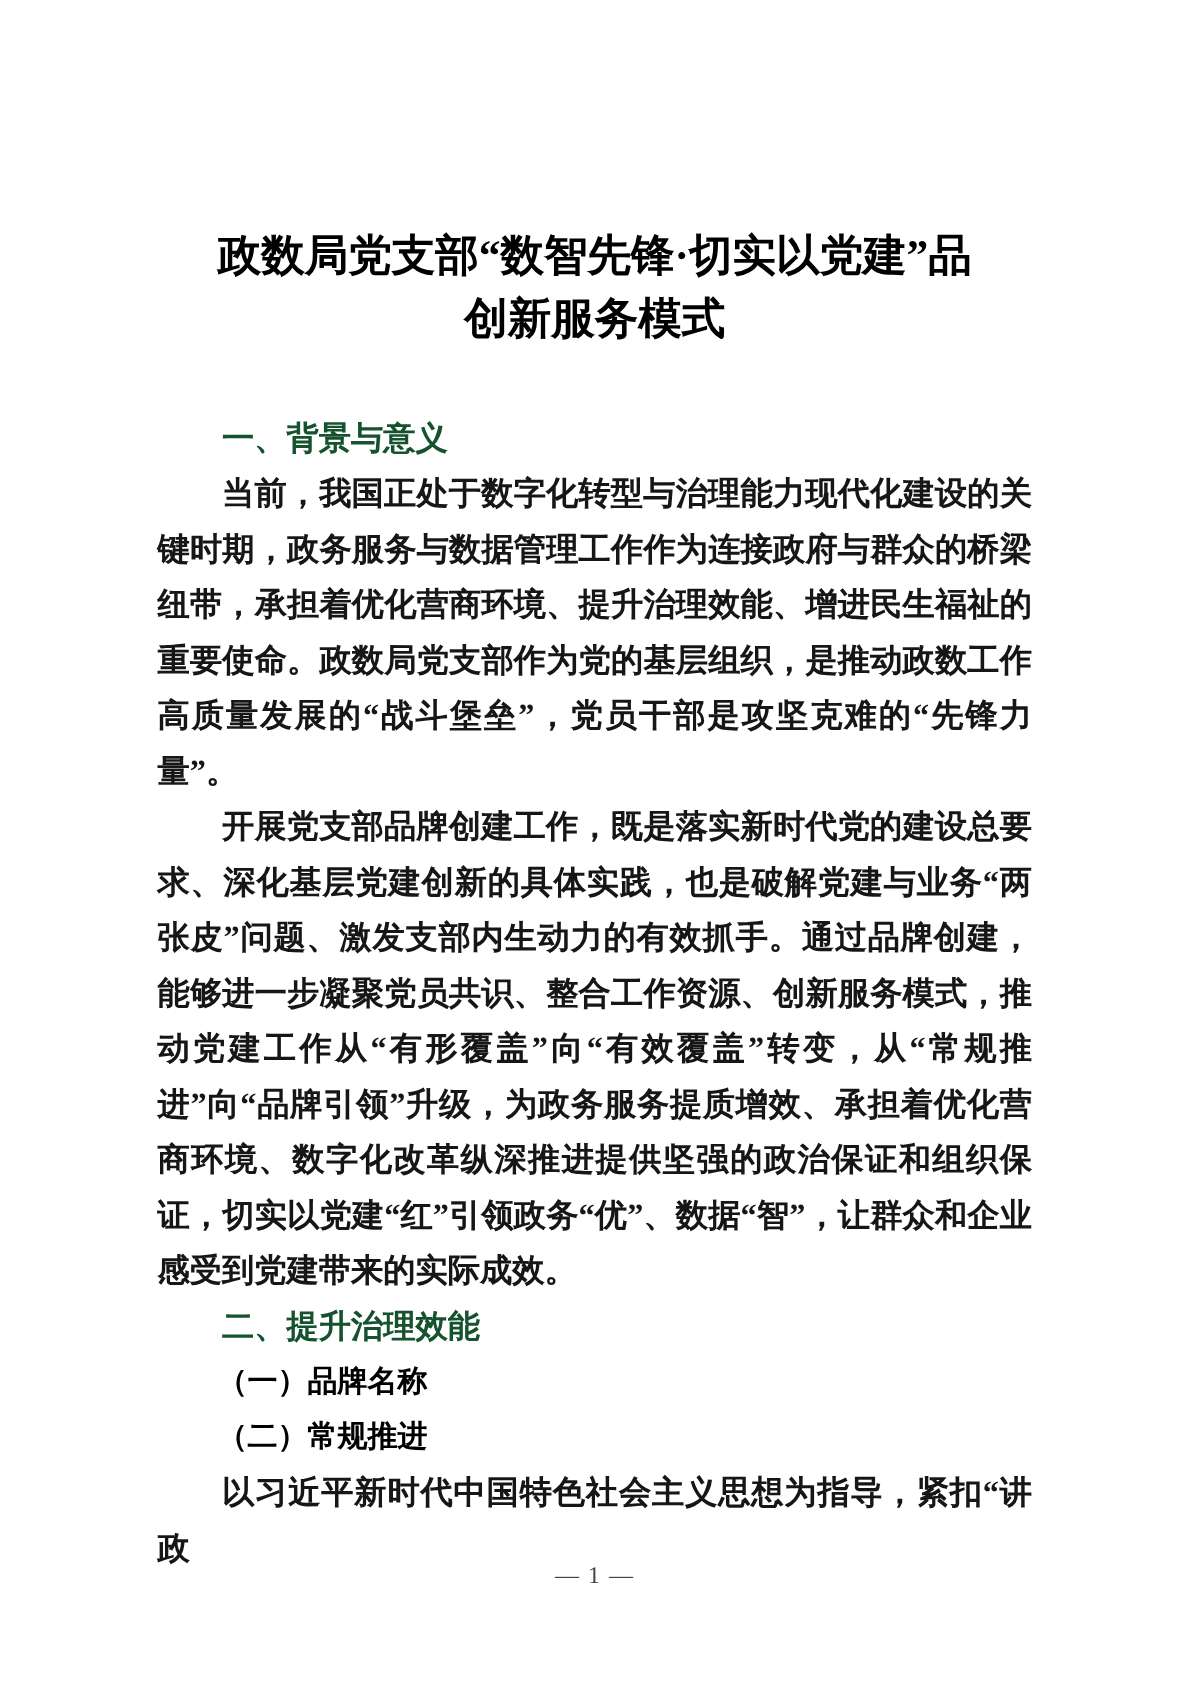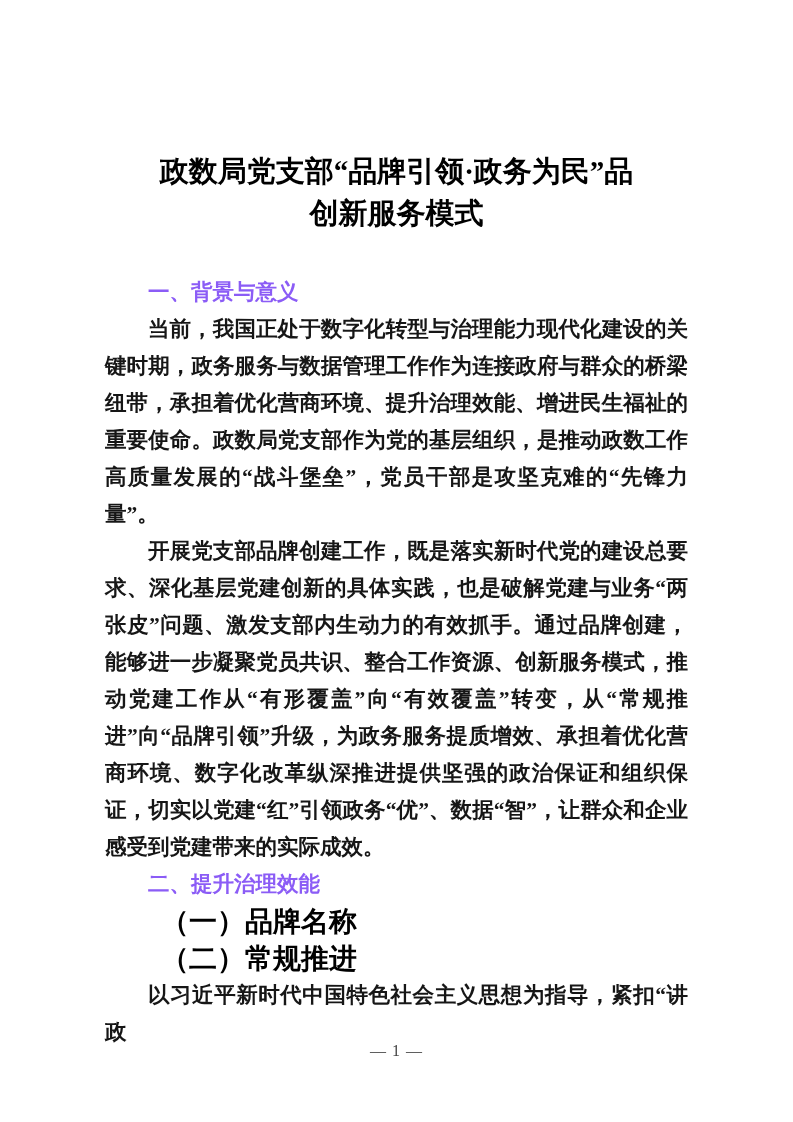--- a/index.html
+++ b/index.html
@@ -36,28 +36,28 @@
     text-align: justify;
     word-break: break-all;
   }
   .section-heading {
     margin: 0;
     font-family: "Liberation Sans", "DejaVu Sans", sans-serif;
     font-weight: bold;
     font-size: 21.5px;
     line-height: 37px;
     text-indent: 2em;
-    color: #8b5cf6;
+    color: #14532d;
     text-align: left;
   }
   .subsection-heading {
     margin: 0;
     font-family: "Liberation Serif", "DejaVu Serif", serif;
     font-weight: bold;
-    font-size: 28px;
+    font-size: 20px;
     line-height: 37px;
     text-indent: 2em;
     color: #000000;
     text-align: left;
   }
   .doc-paragraph {
     margin: 0;
     font-family: "Liberation Serif", "DejaVu Serif", serif;
     font-weight: bold;
     font-size: 21.5px;
@@ -76,21 +76,21 @@
     color: #444444;
     letter-spacing: 1px;
   }
 </style>
 </head>
 <body>
 
 <div class="page">
 
   <h1 class="doc-title">
-    <span class="title-line">政数局党支部“品牌引领·政务为民”品</span>
+    <span class="title-line">政数局党支部“数智先锋·切实以党建”品</span>
     <span class="title-line">创新服务模式</span>
   </h1>
 
   <div class="doc-body">
 
     <h2 class="section-heading">一、背景与意义</h2>
 
     <p class="doc-paragraph">当前，我国正处于数字化转型与治理能力现代化建设的关键时期，政务服务与数据管理工作作为连接政府与群众的桥梁纽带，承担着优化营商环境、提升治理效能、增进民生福祉的重要使命。政数局党支部作为党的基层组织，是推动政数工作高质量发展的“战斗堡垒”，党员干部是攻坚克难的“先锋力量”。</p>
 
     <p class="doc-paragraph">开展党支部品牌创建工作，既是落实新时代党的建设总要求、深化基层党建创新的具体实践，也是破解党建与业务“两张皮”问题、激发支部内生动力的有效抓手。通过品牌创建，能够进一步凝聚党员共识、整合工作资源、创新服务模式，推动党建工作从“有形覆盖”向“有效覆盖”转变，从“常规推进”向“品牌引领”升级，为政务服务提质增效、承担着优化营商环境、数字化改革纵深推进提供坚强的政治保证和组织保证，切实以党建“红”引领政务“优”、数据“智”，让群众和企业感受到党建带来的实际成效。</p>

